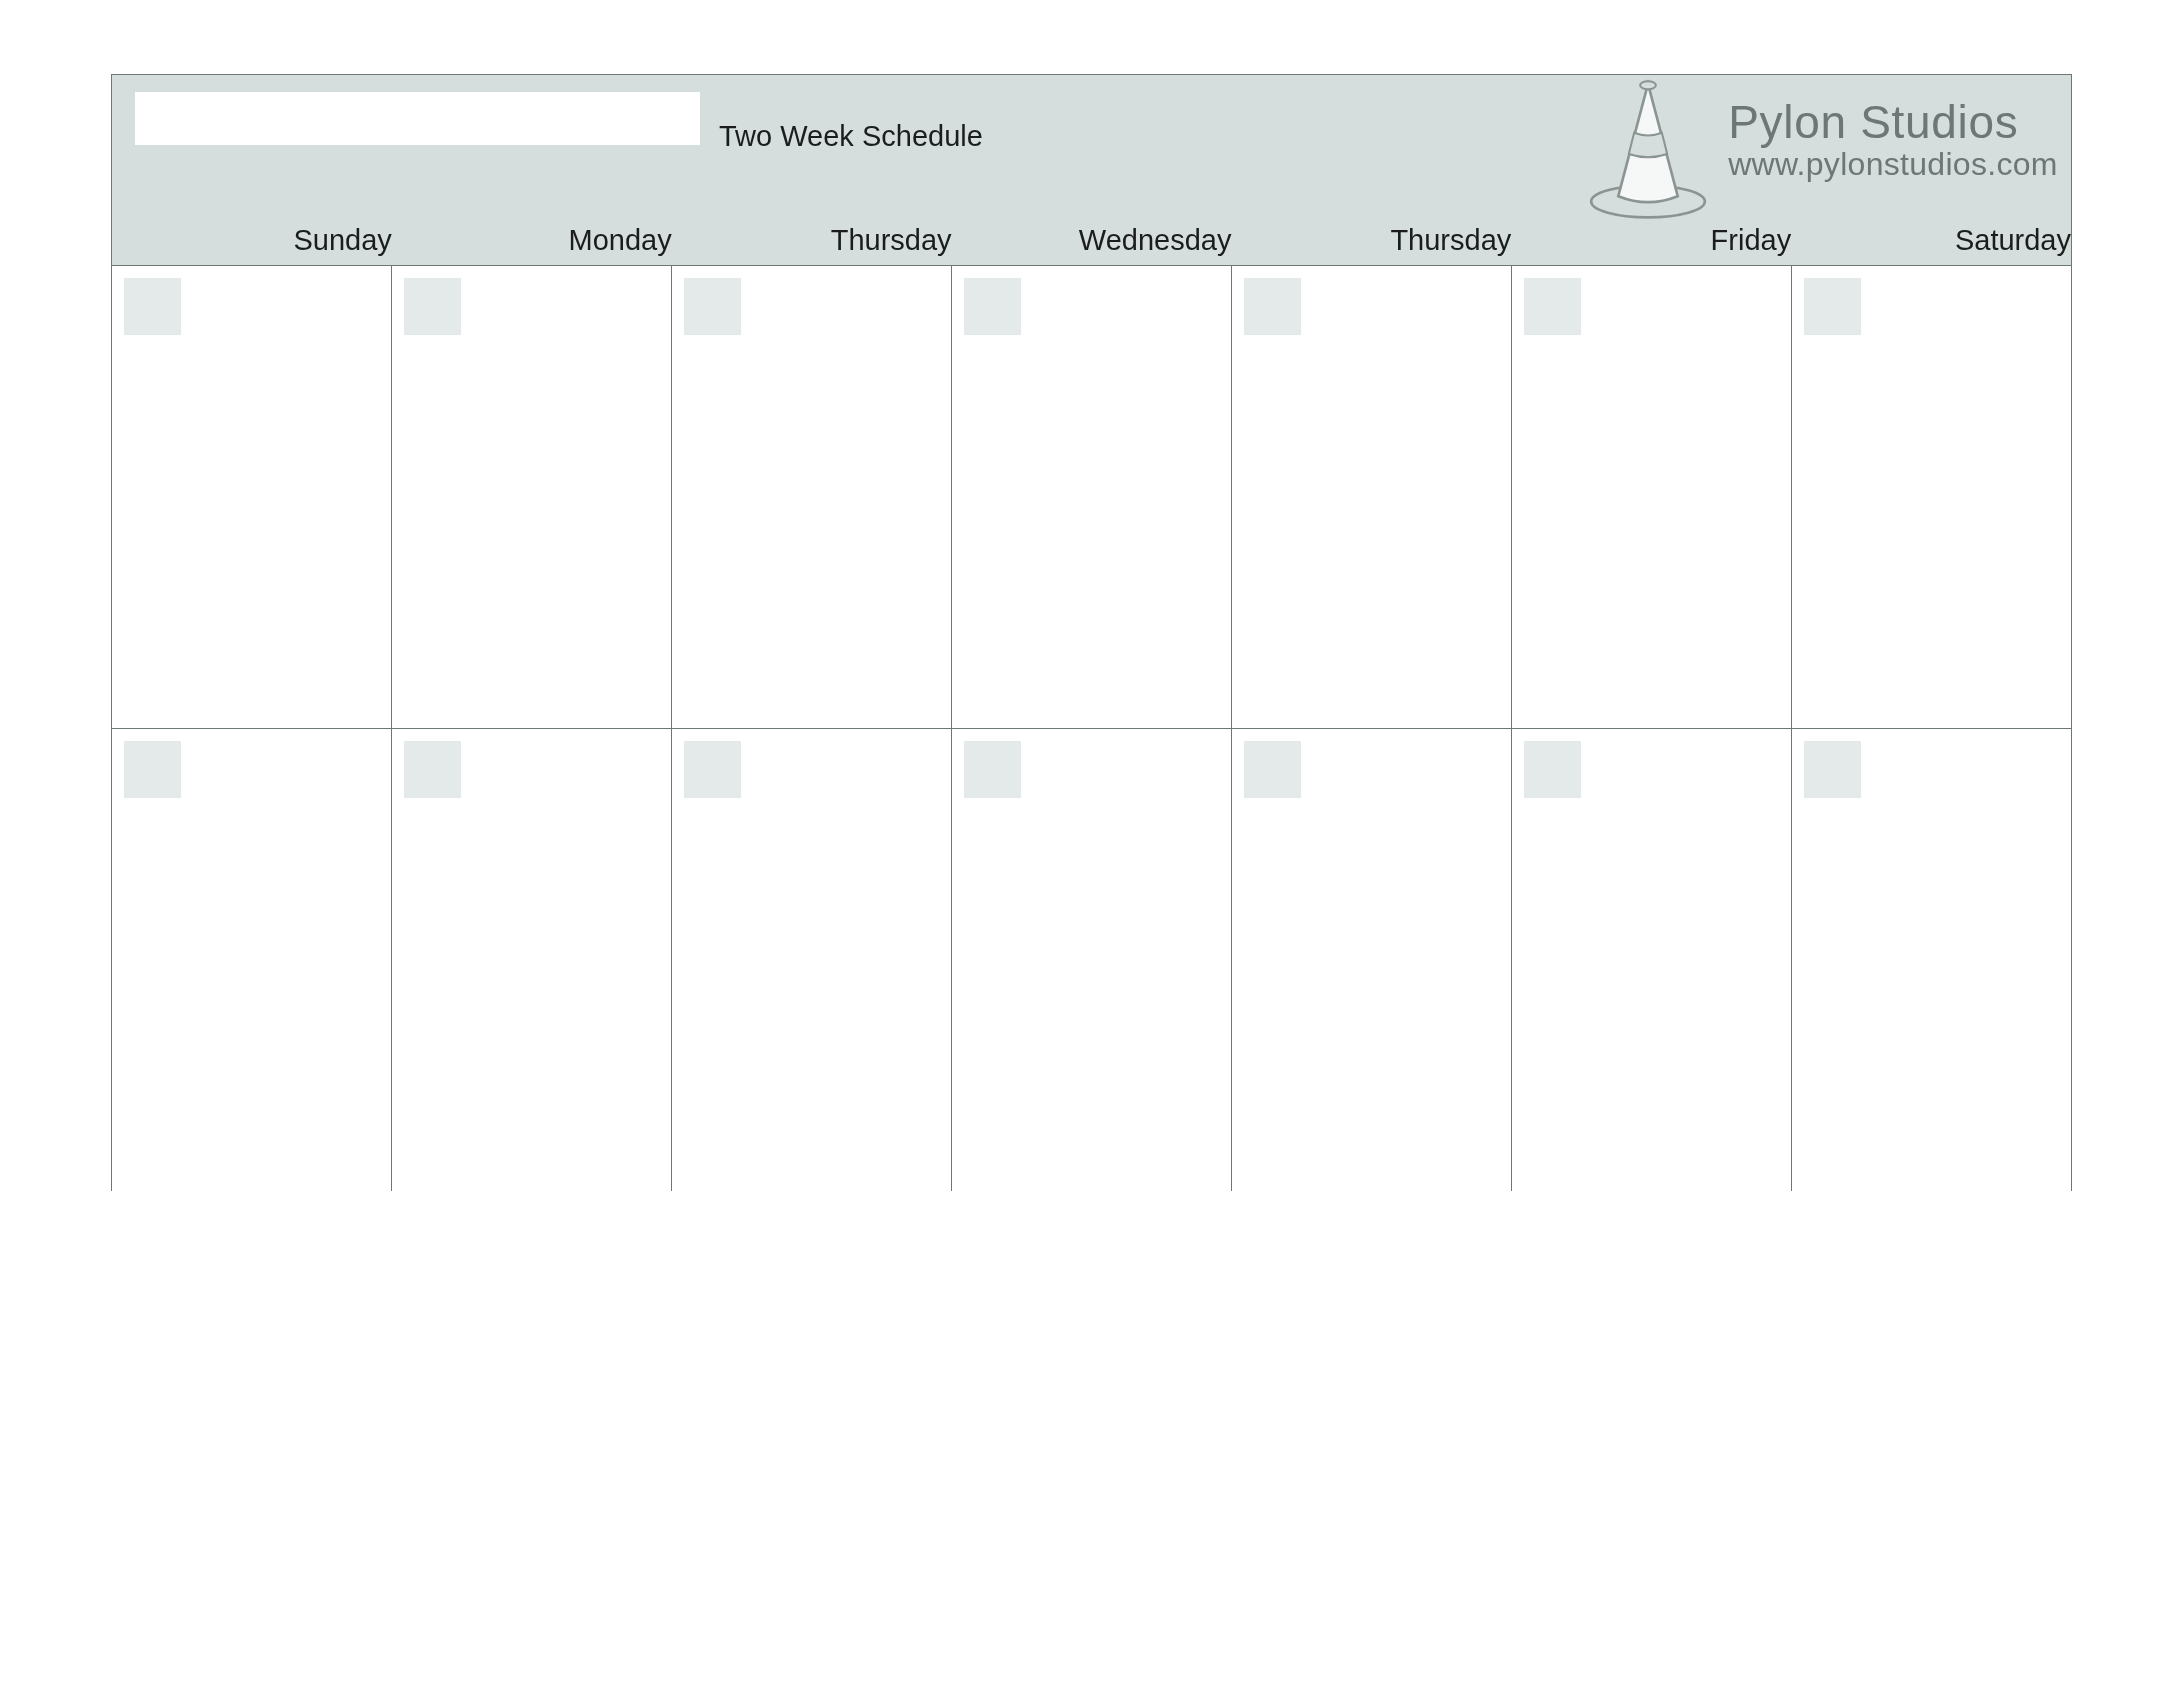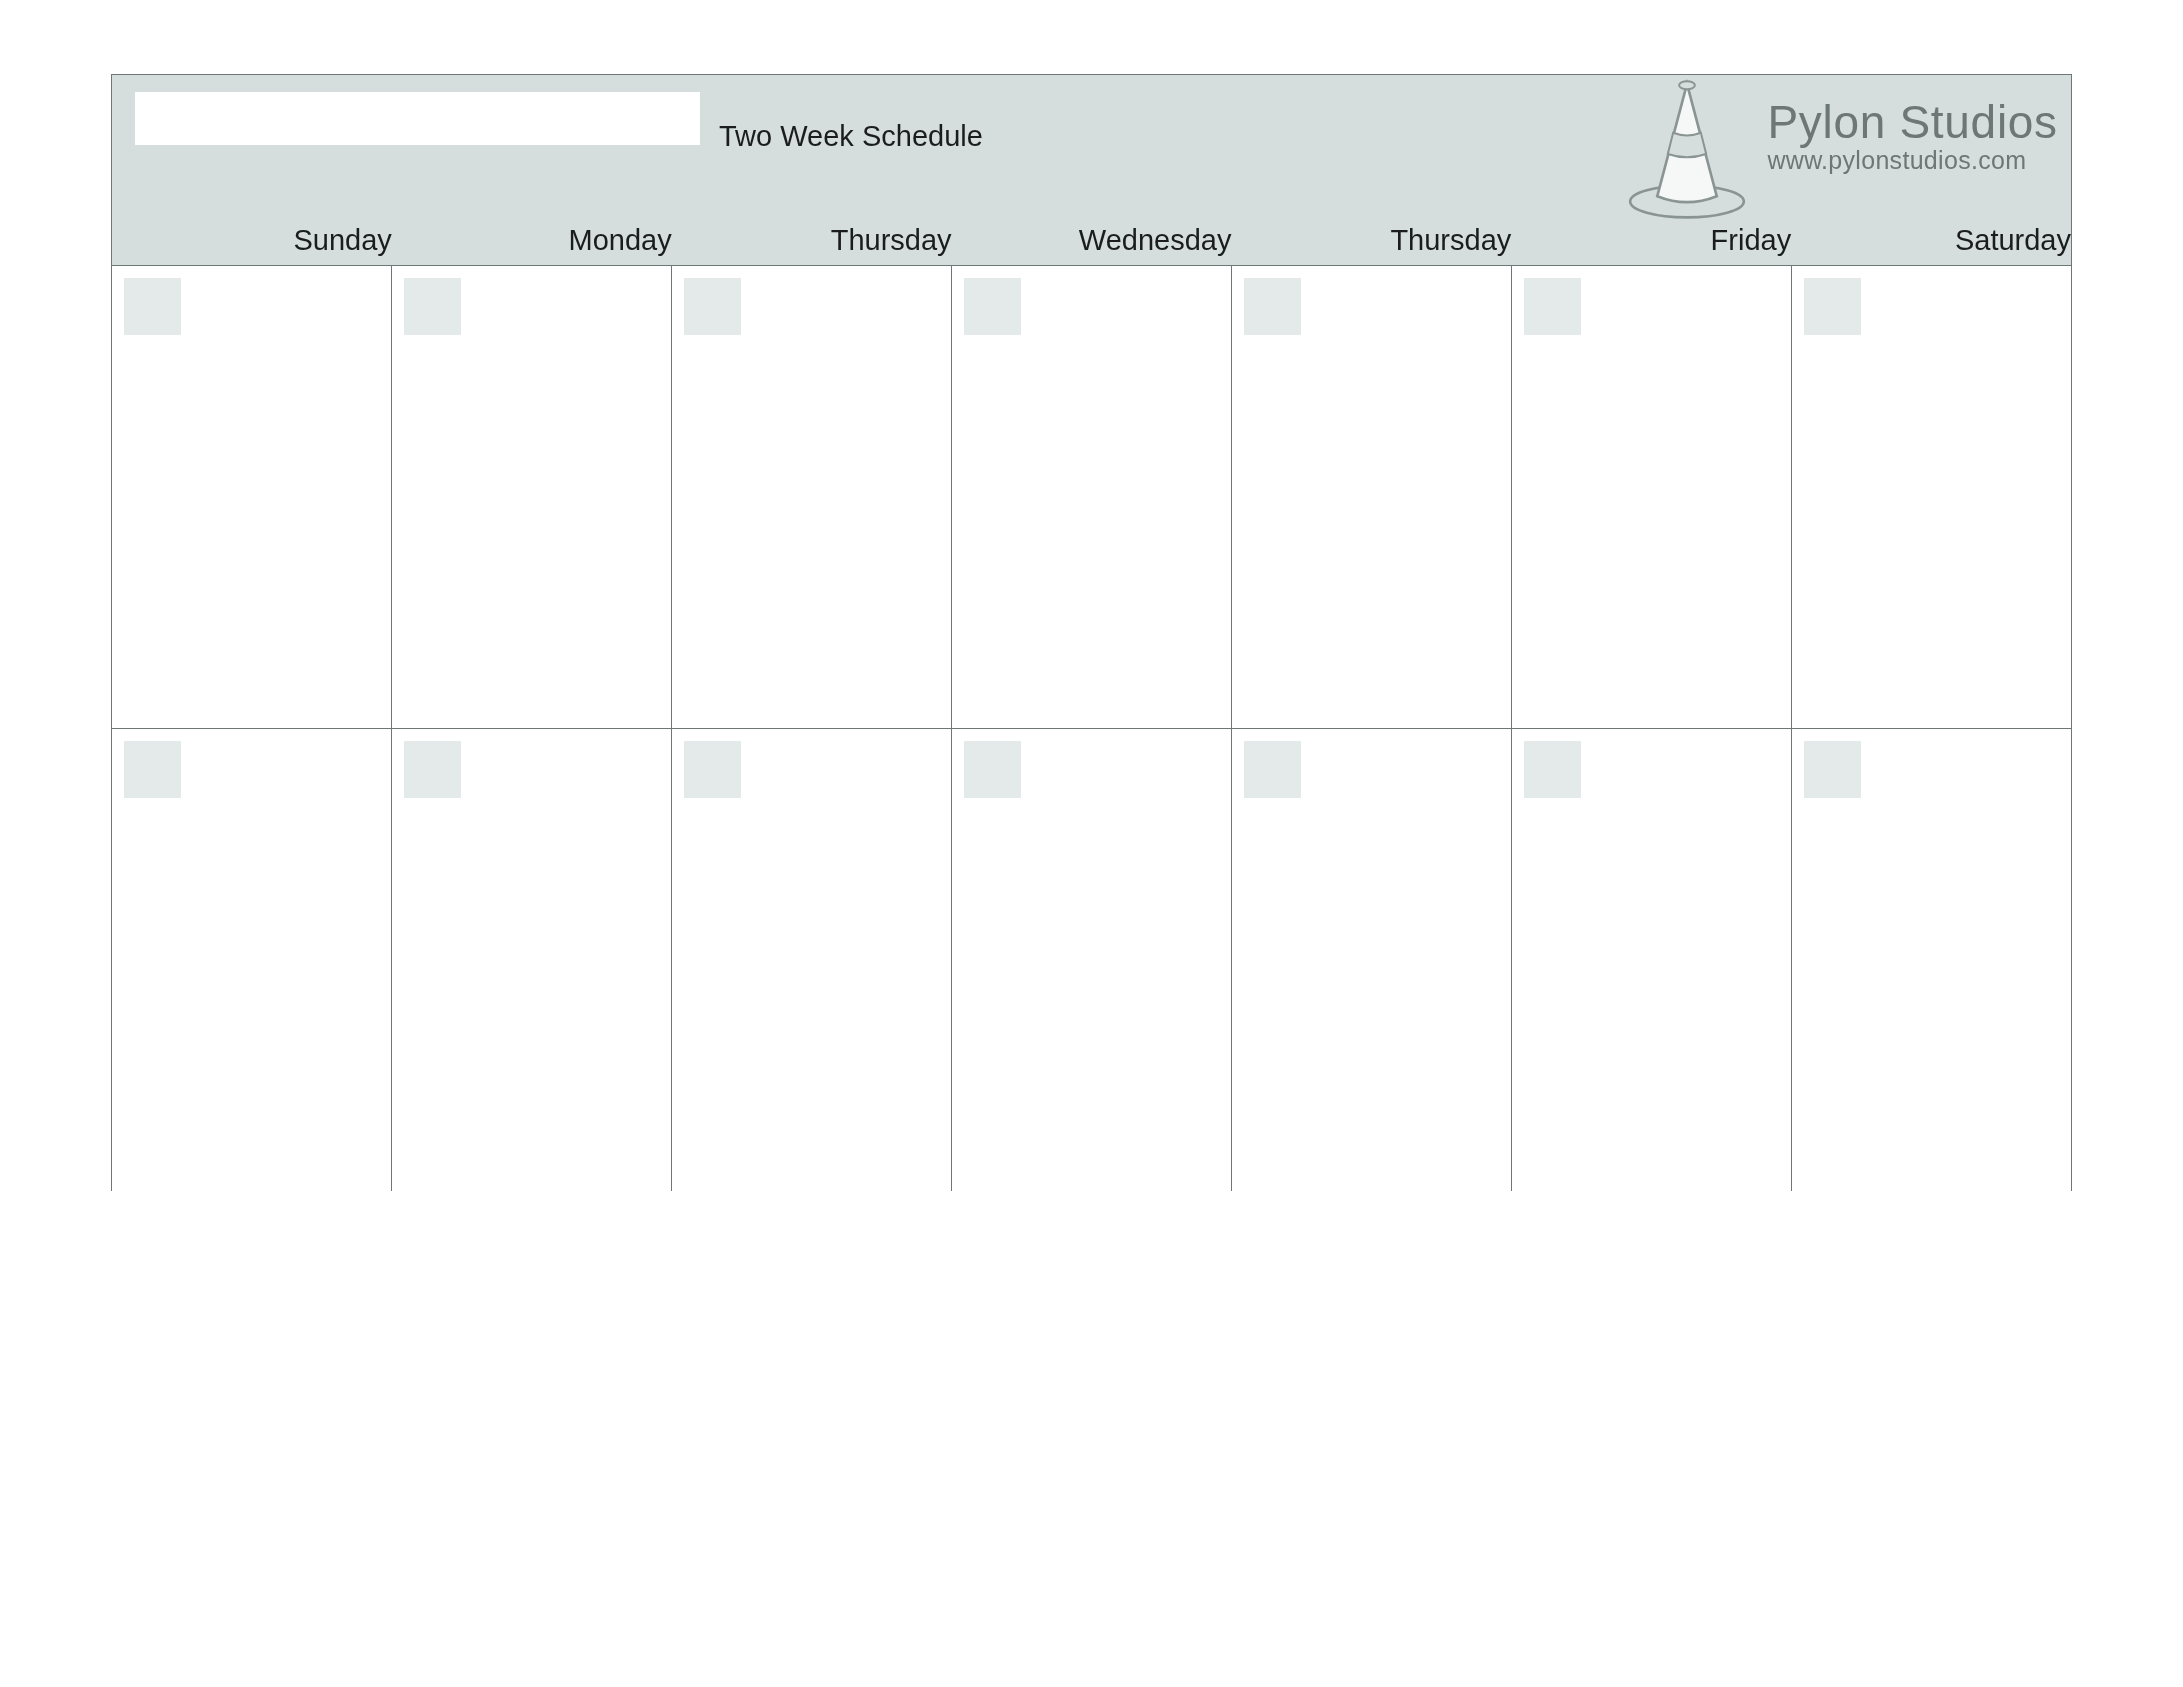--- a/index.html
+++ b/index.html
@@ -49,21 +49,21 @@
     margin-left: 5.3px;
     margin-top: 26.5px;
   }
   .logo-name {
     font-size: 46px;
     color: #6c7776;
     letter-spacing: 0.7px;
     line-height: 1;
   }
   .logo-url {
-    font-size: 25px;
+    font-size: 32px;
     color: #6c7776;
     letter-spacing: 0.3px;
     margin-top: 1.3px;
   }
   .dayrow {
     position: absolute;
     left: 0;
     right: 0;
     bottom: 8px;
     display: grid;

